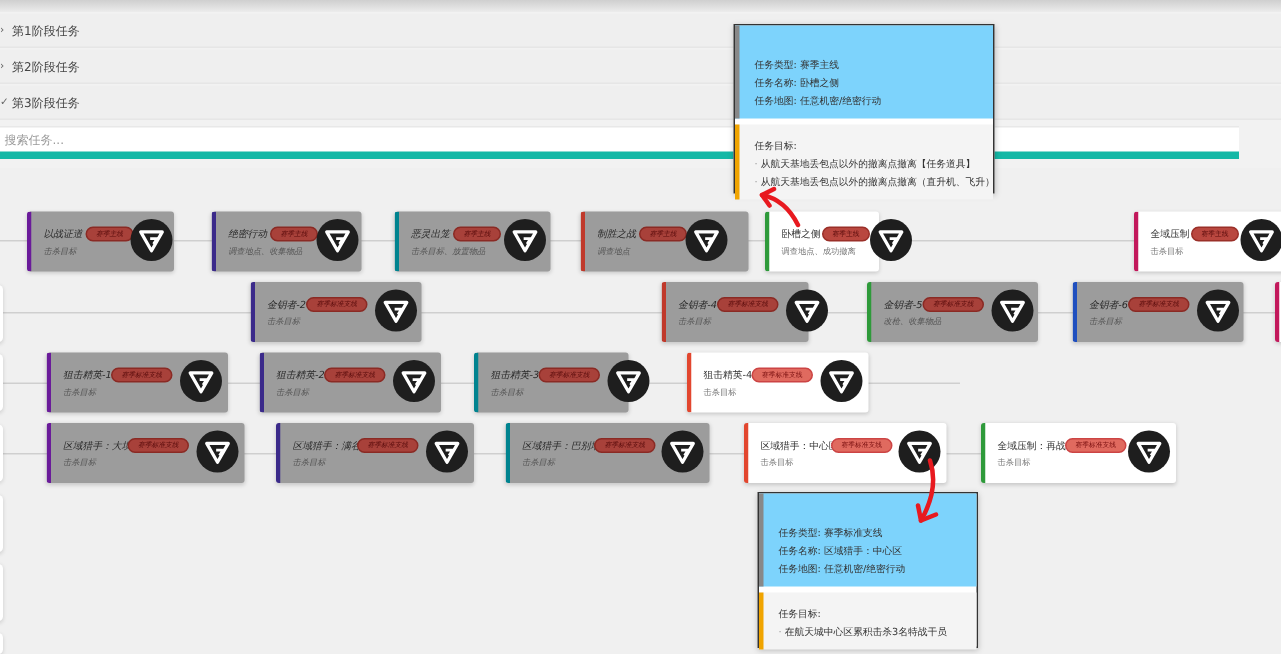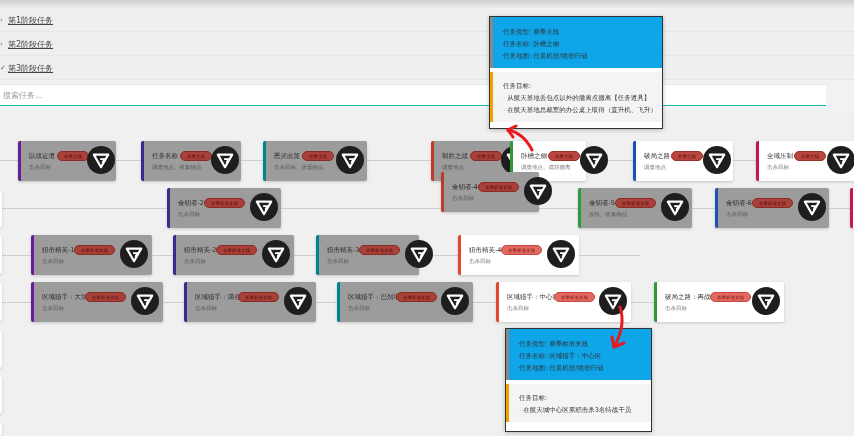--- a/index.html
+++ b/index.html
@@ -16,25 +16,25 @@
   }
   .stage-row {
     position: absolute; left: 0; width: 854px; height: 23px;
     background: #efefef;
     border-bottom: 1px solid #e6e6e6;
     display: flex; align-items: center;
     font-size: 8px; color: #444;
     cursor: pointer;
   }
   .stage-row .chev { width: 8px; margin-left: 0px; font-size: 7px; color: #666; }
-  .stage-row .label { margin-left: 0px; text-decoration: underline; }
+  .stage-row .label { margin-left: 0px; }
   .search {
     position: absolute; left: 0; top: 84px; width: 826px; height: 22px;
     background: #fff;
-    border-top: 1px solid #e8e8e8; border-bottom: 1px solid #14b8a6;
+    border-top: 1px solid #e8e8e8; border-bottom: 5px solid #14b8a6;
     display: flex; align-items: center;
   }
   .search input {
     border: none; outline: none; background: transparent;
     font-size: 8px; color: #888; padding-left: 3px; width: 400px;
     font-family: "DejaVu Sans", "Liberation Sans", sans-serif;
   }
   .search input::placeholder { color: #9a9a9a; }
 
   .canvas {
@@ -45,21 +45,21 @@
     position: absolute; height: 1px; background: #cfcfcf;
   }
   .card {
     position: absolute; height: 40px;
     background: #ffffff;
     border-radius: 2px;
     box-shadow: 0 1px 3px rgba(0,0,0,0.18);
     border-left: 3px solid #6a1b9a;
     cursor: pointer;
   }
-  .card.locked { background: #9c9c9c; }
+  .card.locked { background: #9c9c9c; font-style: italic; }
   .card .title {
     position: absolute; left: 8px; top: 11px;
     font-size: 6.5px; color: #333; white-space: nowrap;
   }
   .card.locked .title { color: #2a2a2a; }
   .card .sub {
     position: absolute; left: 8px; top: 23px;
     font-size: 5.5px; color: #777; white-space: nowrap;
   }
   .card.locked .sub { color: #555; }
@@ -86,22 +86,22 @@
     width: 8px; height: 14px; border-radius: 0 8px 8px 0; background: #1e1e1e;
   }
 
   .tooltip {
     position: absolute; background: #fff;
     border: 1px solid #333;
     box-shadow: 0 1px 4px rgba(0,0,0,0.25);
     font-size: 6.5px; color: #333;
   }
   .tooltip .info {
-    background: #0ea5e9; border-left: 3px solid #888;
-    padding: 9px 9px 6px 10px;
+    background: #7dd3fc; border-left: 3px solid #888;
+    padding: 20px 9px 6px 10px;
   }
   .tooltip .info div { line-height: 12px; white-space: nowrap; }
   .tooltip .goal {
     margin-top: 4px; background: #f4f4f4; border-left: 3px solid #f0a400;
     padding: 8px 9px 6px 10px;
   }
   .tooltip .goal div { line-height: 12px; white-space: nowrap; }
   .tooltip .goal .item::before { content: "· "; color: #999; }
 
   .arrow { position: absolute; pointer-events: none; }
@@ -147,42 +147,42 @@
     <span class="badge" style="left:36px;">赛季主线</span>
     <span class="sub">击杀目标</span>
     <span class="logo" style="left:66px;">
         <svg width="18" height="18" viewBox="0 0 20 20">
           <path d="M2 4 L18 4 L10 18 Z" fill="none" stroke="#fff" stroke-width="2.4" stroke-linejoin="round"></path>
           <path d="M9 9 L14 9 L11.5 13" fill="none" stroke="#fff" stroke-width="2"></path>
         </svg>
       </span>
   </div>
   <div class="card locked" style="left:141px; top:29px; width:100px; border-left-color:#3b2a8a;">
-    <span class="title">任务名称</span>
+    <span class="title">绝密行动</span>
     <span class="badge" style="left:36px;">赛季主线</span>
     <span class="sub">调查地点、收集物品</span>
     <span class="logo" style="left:67px;">
         <svg width="18" height="18" viewBox="0 0 20 20">
           <path d="M2 4 L18 4 L10 18 Z" fill="none" stroke="#fff" stroke-width="2.4" stroke-linejoin="round"></path>
           <path d="M9 9 L14 9 L11.5 13" fill="none" stroke="#fff" stroke-width="2"></path>
         </svg>
       </span>
   </div>
   <div class="card locked" style="left:263px; top:29px; width:104px; border-left-color:#00838f;">
     <span class="title">恶灵出笼</span>
     <span class="badge" style="left:36px;">赛季主线</span>
     <span class="sub">击杀目标、放置物品</span>
     <span class="logo" style="left:70px;">
         <svg width="18" height="18" viewBox="0 0 20 20">
           <path d="M2 4 L18 4 L10 18 Z" fill="none" stroke="#fff" stroke-width="2.4" stroke-linejoin="round"></path>
           <path d="M9 9 L14 9 L11.5 13" fill="none" stroke="#fff" stroke-width="2"></path>
         </svg>
       </span>
   </div>
-  <div class="card locked" style="left:387px; top:29px; width:112px; border-left-color:#c0392b;margin-left:44px;">
+  <div class="card locked" style="left:387px; top:29px; width:112px; border-left-color:#c0392b;">
     <span class="title">制胜之战</span>
     <span class="badge" style="left:36px;">赛季主线</span>
     <span class="sub">调查地点</span>
     <span class="logo" style="left:67px;">
         <svg width="18" height="18" viewBox="0 0 20 20">
           <path d="M2 4 L18 4 L10 18 Z" fill="none" stroke="#fff" stroke-width="2.4" stroke-linejoin="round"></path>
           <path d="M9 9 L14 9 L11.5 13" fill="none" stroke="#fff" stroke-width="2"></path>
         </svg>
       </span>
   </div>
@@ -190,31 +190,20 @@
     <span class="title">卧槽之侧</span>
     <span class="badge" style="left:35px; background:#b9473f; color:#5a0c0c; border-color:#9a2f28;">赛季主线</span>
     <span class="sub">调查地点、成功撤离</span>
     <span class="logo" style="left:67px;">
         <svg width="18" height="18" viewBox="0 0 20 20">
           <path d="M2 4 L18 4 L10 18 Z" fill="none" stroke="#fff" stroke-width="2.4" stroke-linejoin="round"></path>
           <path d="M9 9 L14 9 L11.5 13" fill="none" stroke="#fff" stroke-width="2"></path>
         </svg>
       </span>
   </div>
-  <div class="card" style="left:633px; top:29px; width:100px; border-left-color:#1f4fbf;">
-    <span class="title">破局之路</span>
-    <span class="badge" style="left:35px; background:#b9473f; color:#5a0c0c; border-color:#9a2f28;">赛季主线</span>
-    <span class="sub">调查地点</span>
-    <span class="logo" style="left:67px;">
-        <svg width="18" height="18" viewBox="0 0 20 20">
-          <path d="M2 4 L18 4 L10 18 Z" fill="none" stroke="#fff" stroke-width="2.4" stroke-linejoin="round"></path>
-          <path d="M9 9 L14 9 L11.5 13" fill="none" stroke="#fff" stroke-width="2"></path>
-        </svg>
-      </span>
-  </div>
   <div class="card" style="left:756px; top:29px; width:104px; border-left-color:#c2185b;">
     <span class="title">全域压制</span>
     <span class="badge" style="left:35px; background:#b9473f; color:#5a0c0c; border-color:#9a2f28;">赛季主线</span>
     <span class="sub">击杀目标</span>
     <span class="logo" style="left:68px;">
         <svg width="18" height="18" viewBox="0 0 20 20">
           <path d="M2 4 L18 4 L10 18 Z" fill="none" stroke="#fff" stroke-width="2.4" stroke-linejoin="round"></path>
           <path d="M9 9 L14 9 L11.5 13" fill="none" stroke="#fff" stroke-width="2"></path>
         </svg>
       </span>
@@ -224,21 +213,21 @@
     <span class="title">金钥者-2</span>
     <span class="badge" style="left:34px;">赛季标准支线</span>
     <span class="sub">击杀目标</span>
     <span class="logo" style="left:80px;">
         <svg width="18" height="18" viewBox="0 0 20 20">
           <path d="M2 4 L18 4 L10 18 Z" fill="none" stroke="#fff" stroke-width="2.4" stroke-linejoin="round"></path>
           <path d="M9 9 L14 9 L11.5 13" fill="none" stroke="#fff" stroke-width="2"></path>
         </svg>
       </span>
   </div>
-  <div class="card locked" style="left:441px; top:60px; width:98px; border-left-color:#c0392b;">
+  <div class="card locked" style="left:441px; top:76px; width:98px; border-left-color:#c0392b;">
     <span class="title">金钥者-4</span>
     <span class="badge" style="left:34px;">赛季标准支线</span>
     <span class="sub">击杀目标</span>
     <span class="logo" style="left:80px;">
         <svg width="18" height="18" viewBox="0 0 20 20">
           <path d="M2 4 L18 4 L10 18 Z" fill="none" stroke="#fff" stroke-width="2.4" stroke-linejoin="round"></path>
           <path d="M9 9 L14 9 L11.5 13" fill="none" stroke="#fff" stroke-width="2"></path>
         </svg>
       </span>
   </div>
@@ -349,42 +338,42 @@
     <span class="badge" style="left:55px;">赛季标准支线</span>
     <span class="sub">击杀目标</span>
     <span class="logo" style="left:100px;">
         <svg width="18" height="18" viewBox="0 0 20 20">
           <path d="M2 4 L18 4 L10 18 Z" fill="none" stroke="#fff" stroke-width="2.4" stroke-linejoin="round"></path>
           <path d="M9 9 L14 9 L11.5 13" fill="none" stroke="#fff" stroke-width="2"></path>
         </svg>
       </span>
   </div>
   <div class="card" style="left:654px; top:170px; width:130px; border-left-color:#2e9a3a;">
-    <span class="title">破局之路：再战</span>
+    <span class="title">全域压制：再战</span>
     <span class="badge" style="left:53px;">赛季标准支线</span>
     <span class="sub">击杀目标</span>
     <span class="logo" style="left:95px;">
         <svg width="18" height="18" viewBox="0 0 20 20">
           <path d="M2 4 L18 4 L10 18 Z" fill="none" stroke="#fff" stroke-width="2.4" stroke-linejoin="round"></path>
           <path d="M9 9 L14 9 L11.5 13" fill="none" stroke="#fff" stroke-width="2"></path>
         </svg>
       </span>
   </div>
 </div>
 
 <div class="tooltip" style="left:489px; top:16px; width:174px; height:113px;">
   <div class="info">
     <div>任务类型: 赛季主线</div>
     <div>任务名称: 卧槽之侧</div>
     <div>任务地图: 任意机密/绝密行动</div>
   </div>
   <div class="goal">
     <div>任务目标:</div>
     <div class="item">从航天基地丢包点以外的撤离点撤离【任务道具】</div>
-    <div class="item">在航天基地总裁室的办公桌上取得（直升机、飞升）</div>
+    <div class="item">从航天基地丢包点以外的撤离点撤离（直升机、飞升）</div>
   </div>
 </div>
 
 <div class="tooltip" style="left:505px; top:328px; width:147px; height:104px;">
   <div class="info">
     <div>任务类型: 赛季标准支线</div>
     <div>任务名称: 区域猎手：中心区</div>
     <div>任务地图: 任意机密/绝密行动</div>
   </div>
   <div class="goal">

